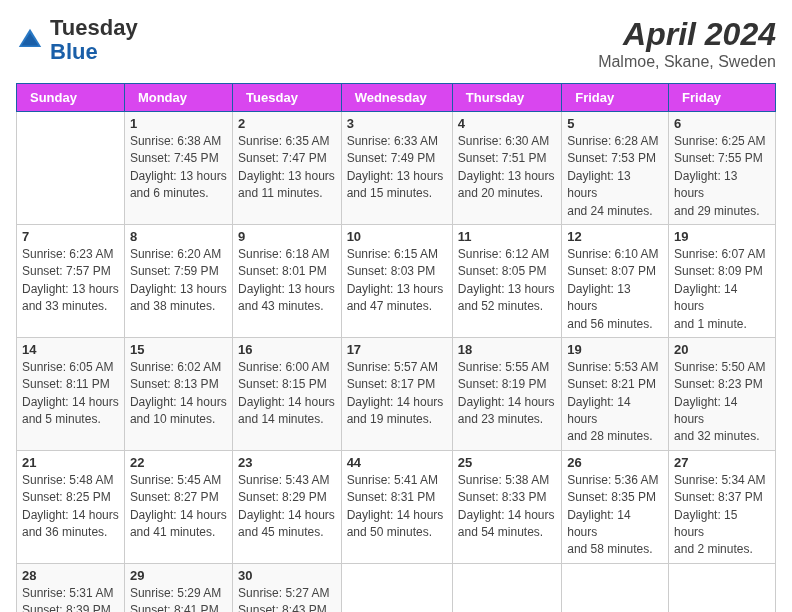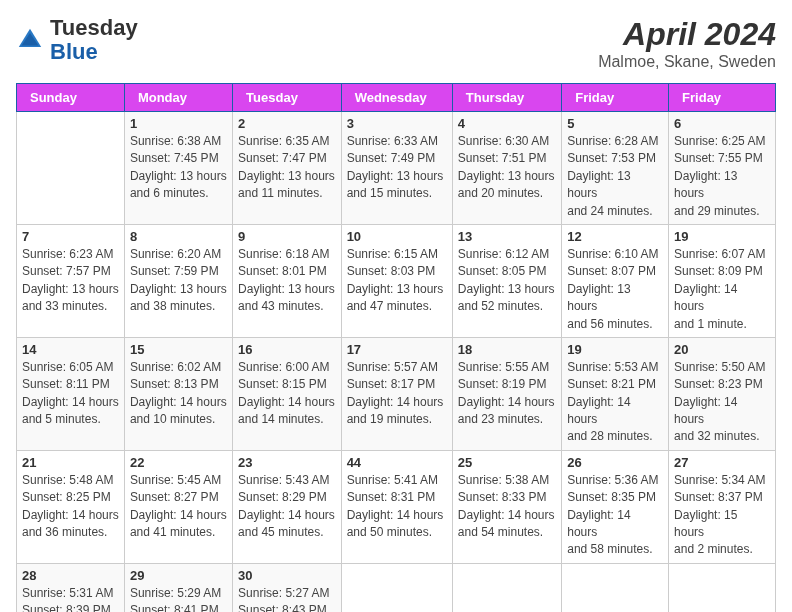--- a/index.html
+++ b/index.html
@@ -158,21 +158,21 @@
         </td>
         <td>
           <span class="day-number">9</span>
           <div class="day-info">Sunrise: 6:18 AM<br>Sunset: 8:01 PM<br>Daylight: 13 hours<br>and 43 minutes.</div>
         </td>
         <td>
           <span class="day-number">10</span>
           <div class="day-info">Sunrise: 6:15 AM<br>Sunset: 8:03 PM<br>Daylight: 13 hours<br>and 47 minutes.</div>
         </td>
         <td>
-          <span class="day-number">13</span>
+          <span class="day-number">11</span>
           <div class="day-info">Sunrise: 6:12 AM<br>Sunset: 8:05 PM<br>Daylight: 13 hours<br>and 52 minutes.</div>
         </td>
         <td>
           <span class="day-number">12</span>
           <div class="day-info">Sunrise: 6:10 AM<br>Sunset: 8:07 PM<br>Daylight: 13 hours<br>and 56 minutes.</div>
         </td>
         <td>
           <span class="day-number">19</span>
           <div class="day-info">Sunrise: 6:07 AM<br>Sunset: 8:09 PM<br>Daylight: 14 hours<br>and 1 minute.</div>
         </td>

